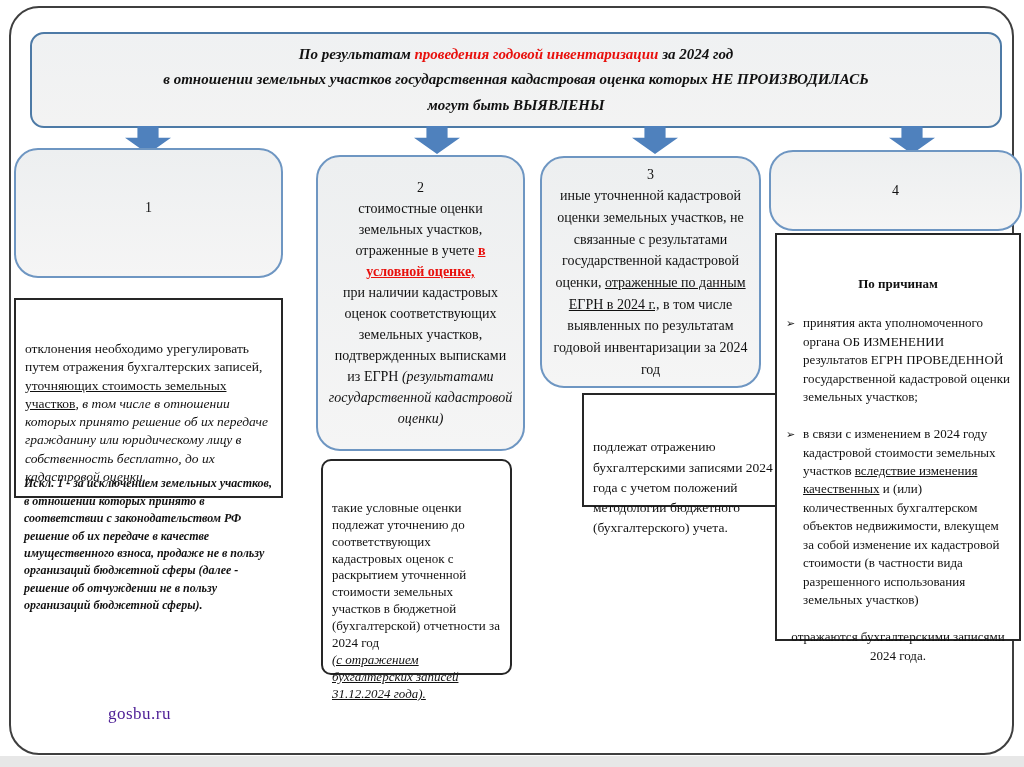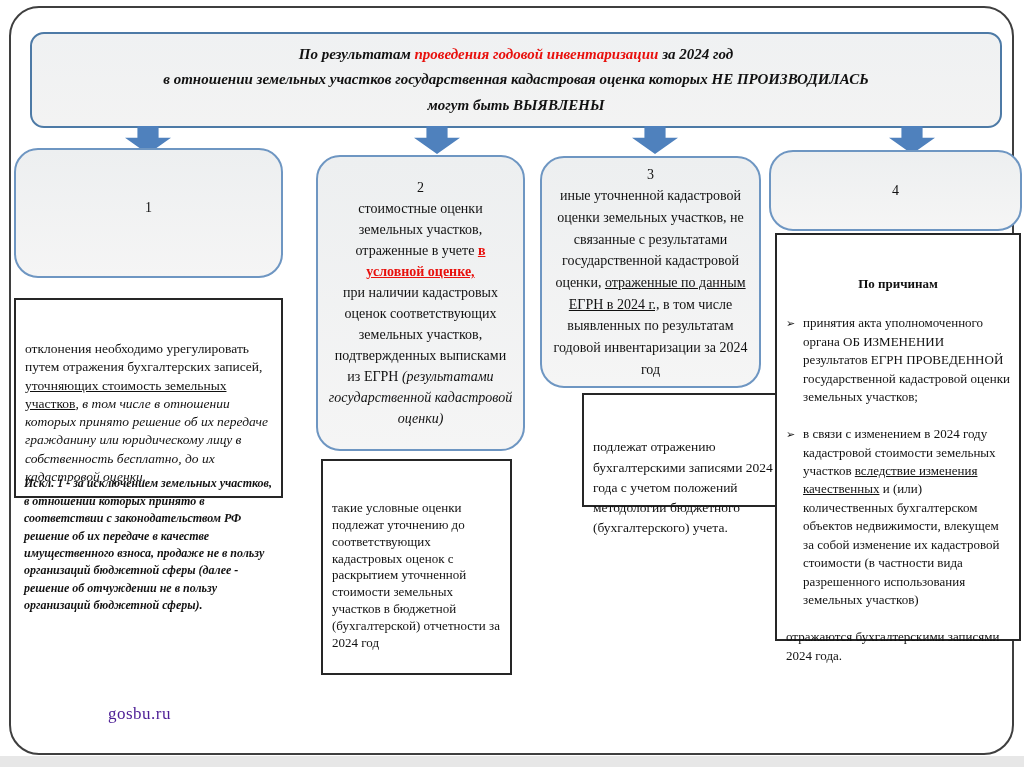--- a/index.html
+++ b/index.html
@@ -16,38 +16,38 @@
   .bubble{position:absolute;background:linear-gradient(#edeff0,#f5f5f5);border:2px solid #6e96c2;border-radius:24px;display:flex;flex-direction:column;align-items:center;justify-content:center;text-align:center;font-size:14px;line-height:1.5;padding:4px 10px;box-sizing:border-box;}
   .bubble .num{display:block;}
   .bubble1{left:14px;top:148px;width:269px;height:130px;}
   .bubble1 .num{margin-bottom:12px;}
   .bubble2{left:316px;top:155px;width:209px;height:296px;}
   .bubble3{left:540px;top:156px;width:221px;height:232px;line-height:1.55;}
   .bubble4{left:769px;top:150px;width:253px;height:81px;}
 
   .note{position:absolute;background:#ffffff;border:2px solid #262626;box-sizing:border-box;font-size:13px;line-height:1.35;padding:22px 9px;white-space:pre-line;}
   .note1{left:14px;top:298px;width:269px;height:200px;font-size:13.5px;}
-  .note2{left:321px;top:459px;width:191px;height:216px;line-height:1.3;}
+  .note2{left:321px;top:459px;width:191px;height:216px;line-height:1.3;border-radius:10px;}
   .note3{left:545px;top:393px;width:209px;height:114px;font-size:13.5px;line-height:1.5;margin-left:37px;}
   .note4{left:775px;top:233px;width:246px;height:408px;line-height:1.42;}
 
   .footnote{position:absolute;left:24px;top:458px;width:248px;font-size:12px;line-height:1.45;white-space:pre-line;font-weight:bold;}
 
   .brand{position:absolute;left:108px;top:704px;font-size:17px;color:#4c1d95;letter-spacing:.5px;}
 
   .b{font-weight:normal;}
   .i{font-style:italic;}
   .u{text-decoration:underline;}
   .red{color:#e8110d;font-weight:bold;}
 
   .note4-title{text-align:center;font-weight:bold;margin-bottom:2px;}
   .bullet-row{display:flex;align-items:flex-start;}
   .bullet-row .marker{width:17px;flex:0 0 17px;font-size:11px;padding-top:2px;}
   .bullet-row .btext{flex:1;white-space:pre-line;}
-  .note4-footer{white-space:pre-line;}
+  .note4-footer{text-align:center;white-space:pre-line;}
 </style>
 </head>
 <body>
 
 <div class="slide">
 
   <div class="page-border"></div>
   <div class="bottom-strip"></div>
 
   <div class="header-box">
@@ -71,21 +71,21 @@
     <span><span class="i">Искл. 1 - за исключением земельных участков, в отношении которых принято в соответствии с законодательством РФ решение об их передаче в качестве имущественного взноса, продаже не в пользу организаций бюджетной сферы (далее - решение об отчуждении не в пользу организаций бюджетной сферы).</span></span>
   </div>
 
   <div class="bubble bubble2">
     <span class="num">2</span>
     <span style="white-space:pre-line;"><span>стоимостные оценки земельных участков, отраженные в учете </span><span class="red u">в условной оценке,</span><span>
 </span><span class="b">при наличии кадастровых оценок</span><span> соответствующих земельных участков, подтвержденных выписками из ЕГРН </span><span class="i">(результатами государственной кадастровой оценки)</span></span>
   </div>
   <div class="note note2">
     <span><span>такие условные оценки подлежат уточнению до соответствующих кадастровых оценок с раскрытием уточненной стоимости земельных участков в бюджетной (бухгалтерской) отчетности за 2024 год
-</span></span>
+</span><span class="b i u">(с отражением бухгалтерских записей 31.12.2024 года).</span></span>
   </div>
 
   <div class="bubble bubble3">
     <span class="num">3</span>
     <span><span>иные уточненной кадастровой оценки земельных участков, не связанные с результатами государственной кадастровой оценки, </span><span class="u">отраженные по данным ЕГРН в 2024 г.,</span><span> в том числе выявленных по результатам годовой инвентаризации за 2024 год</span></span>
   </div>
   <div class="note note3">
     <span><span>подлежат отражению бухгалтерскими записями 2024 года с учетом положений методологии бюджетного (бухгалтерского) учета.</span></span>
   </div>
 

